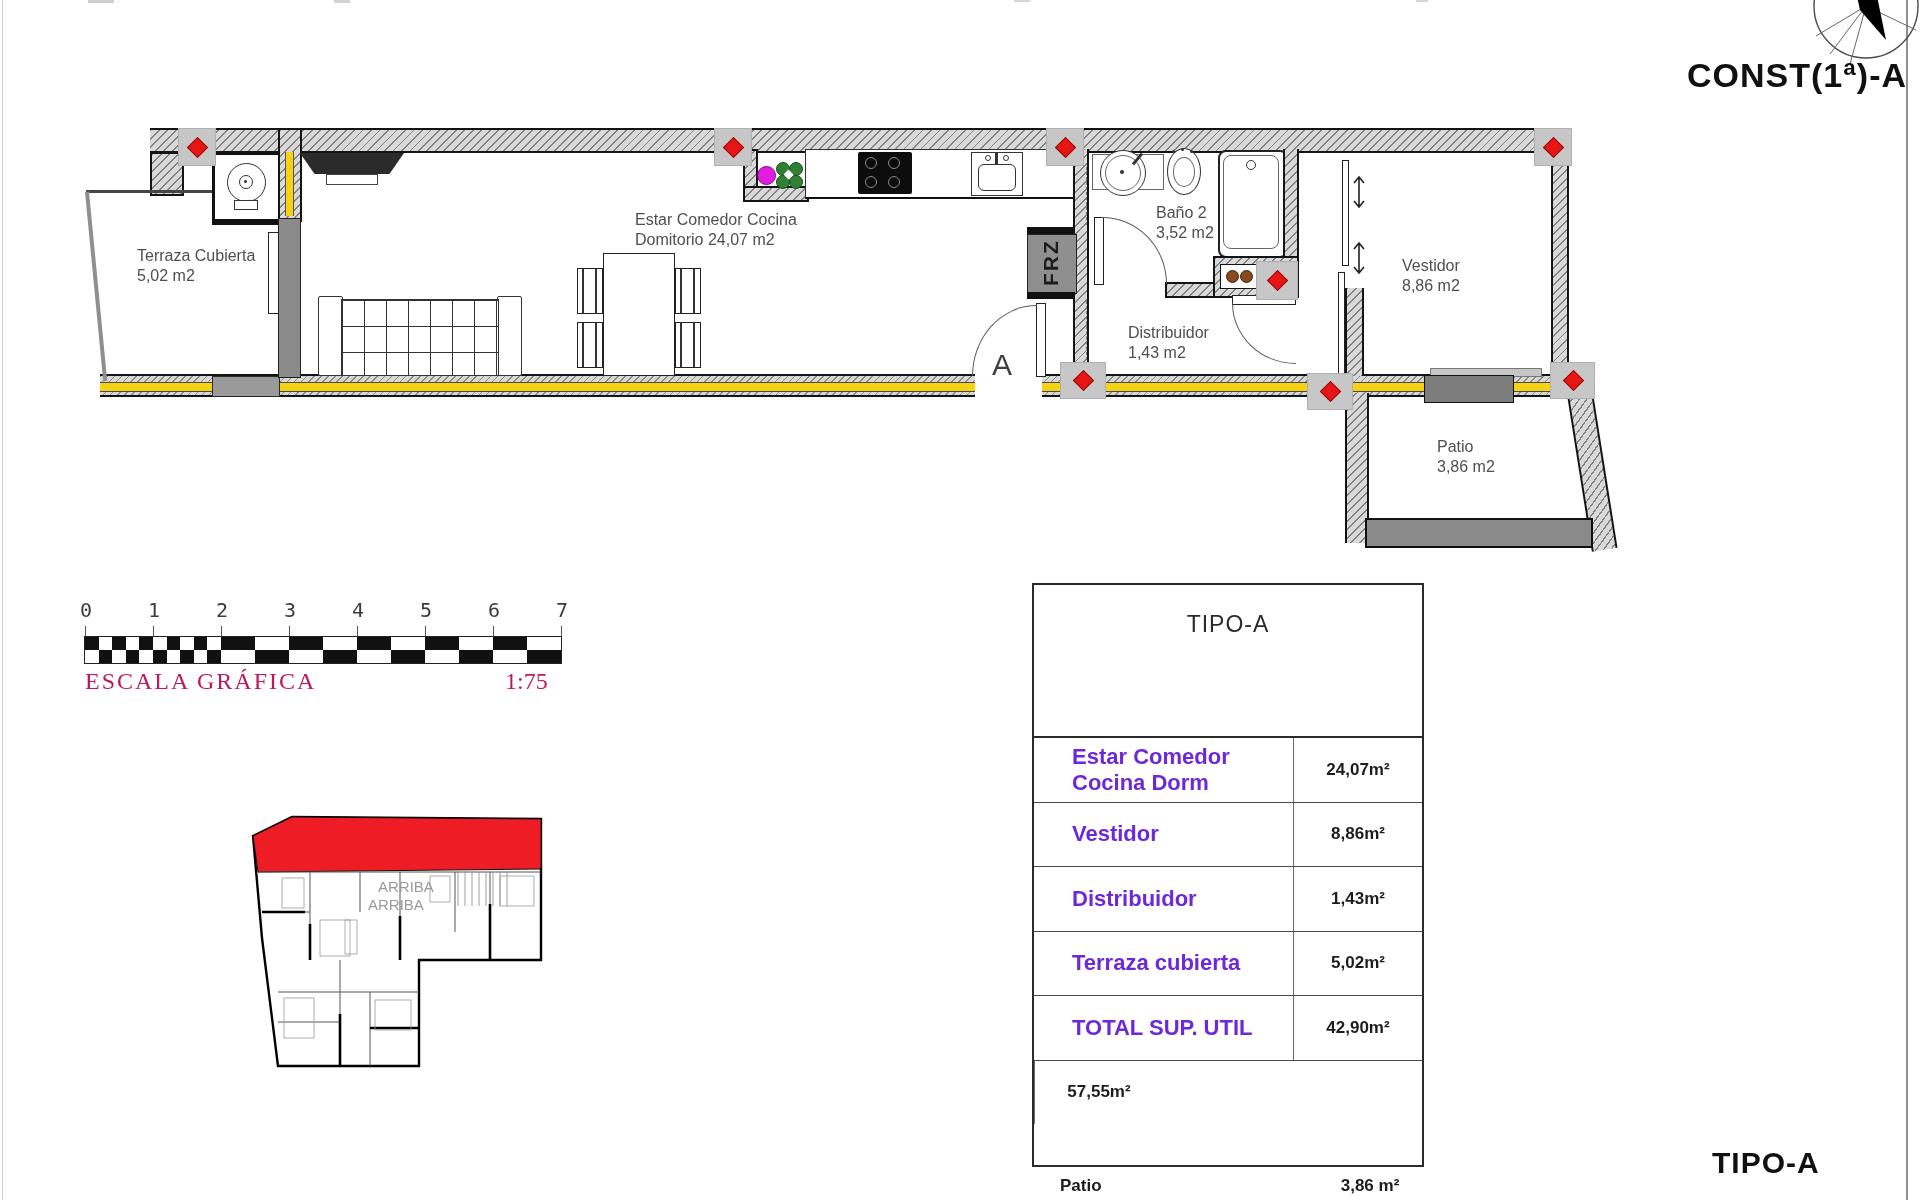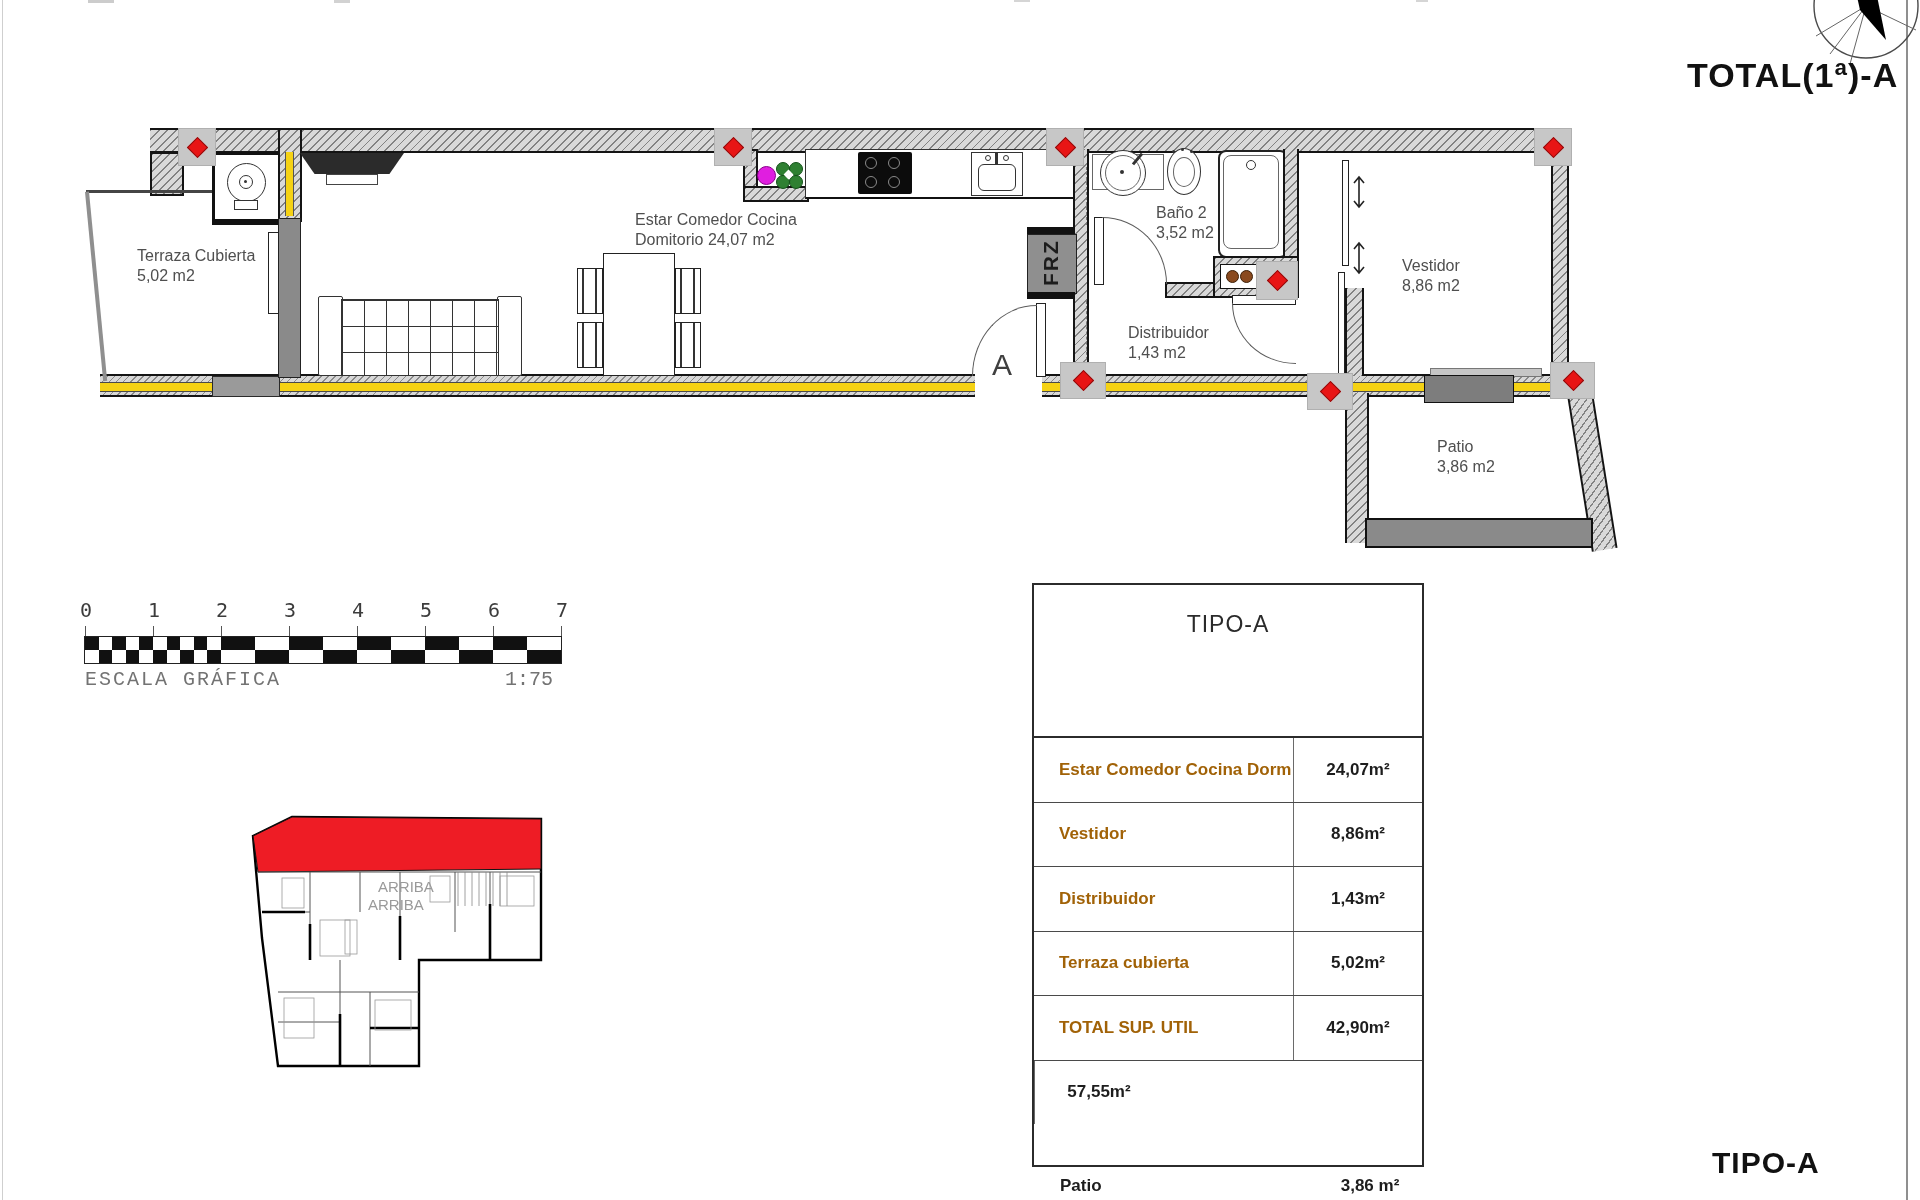--- a/index.html
+++ b/index.html
@@ -22,29 +22,29 @@
   .lbl{position:absolute;font-size:16px;line-height:20px;color:#4f4f4f;white-space:nowrap}
   .white{background:#fff;border:1.5px solid #222}
   .arcTL{border-top:1.3px solid #5a5a5a;border-left:1.3px solid #5a5a5a;border-top-left-radius:100% 100%}
   .arcTR{border-top:1.3px solid #5a5a5a;border-right:1.3px solid #5a5a5a;border-top-right-radius:100% 100%}
   .arcBL{border-bottom:1.3px solid #5a5a5a;border-left:1.3px solid #5a5a5a;border-bottom-left-radius:100% 100%}
   .round{border-radius:50%}
   .dash{border-left:1.2px dashed #777;width:0;position:absolute}
   
   .sb-num{position:absolute;font-family:"DejaVu Sans Mono",monospace;font-size:20px;color:#3c3c3c}
   .sb-tick{position:absolute;width:1px;height:11px;background:#555}
-  .sb-cap{position:absolute;font-family:Liberation Mono, monospace;font-size:20px;color:#737373;letter-spacing:2px}
+  .sb-cap{position:absolute;font-family:Liberation Serif, serif;font-size:24px;color:#be185d;letter-spacing:2px}
   
   .tbl{position:absolute;left:1032px;top:583px;width:388px;height:580px;border:2px solid #2b2b2b;background:#fff}
   .tbl-head{height:125px;border-bottom:2px solid #2b2b2b;text-align:center}
   .t1{font-size:23px;color:#2b2b2b;letter-spacing:1px;margin-top:26px}
   .t2{font-size:24px;color:#2b2b2b;letter-spacing:1px;margin-top:22px}
   .trow{height:63.5px;display:flex;border-bottom:1.5px solid #4a4a4a}
   .trow:last-child{border-bottom:none}
-  .tlab{flex:1;display:flex;align-items:center;padding-left:25px;font-weight:bold;font-size:17px;color:#a16207}
+  .tlab{flex:1;display:flex;align-items:center;padding-left:38px;font-weight:bold;font-size:22px;color:#6d28d9}
   .tval{width:128px;border-left:1.5px solid #6a6a6a;display:flex;align-items:center;justify-content:center;
         font-weight:bold;font-size:17px;color:#1d1d1d}
   .big{font-weight:bold;color:#111;letter-spacing:1px}
   .frz-t{position:absolute;left:1027px;top:234px;width:48px;height:58px;display:flex;align-items:center;
          justify-content:center;writing-mode:vertical-rl;transform:rotate(180deg);
          font-size:21px;color:#1c1c1c;letter-spacing:2px;font-weight:bold}
 </style>
 </head>
 <body>
 
@@ -224,21 +224,21 @@
   <div class="dia" style="left:1270px;top:273px"></div>
   <div class="dia" style="left:1323px;top:384px"></div>
   <div class="dia" style="left:1566px;top:373px"></div>
 </div>
 
 <svg class="abs" style="left:1790px;top:0" width="130" height="120" viewBox="0 0 130 120">
   <circle cx="76" cy="6" r="52" fill="none" stroke="#4a4a4a" stroke-width="1.4"></circle>
   <path d="M76,6 L26,36 M76,6 L126,30 M76,6 L40,54 M76,6 L60,64 M76,6 L118,-26" stroke="#666" stroke-width="1" fill="none"></path>
   <polygon points="58,-44 78,-48 96,40 70,10" fill="#000"></polygon>
 </svg>
-<div class="abs big" style="left:1687px;top:56px;font-size:34px">TOTAL(1ª)-A</div>
+<div class="abs big" style="left:1687px;top:56px;font-size:34px">CONST(1ª)-A</div>
 
 <div class="abs" style="left:0;top:590px;width:800px;height:120px">
   <div class="sb-num" style="left:80px;top:8px">0</div>
   <div class="sb-num" style="left:148px;top:8px">1</div>
   <div class="sb-num" style="left:216px;top:8px">2</div>
   <div class="sb-num" style="left:284px;top:8px">3</div>
   <div class="sb-num" style="left:352px;top:8px">4</div>
   <div class="sb-num" style="left:420px;top:8px">5</div>
   <div class="sb-num" style="left:488px;top:8px">6</div>
   <div class="sb-num" style="left:556px;top:8px">7</div>

